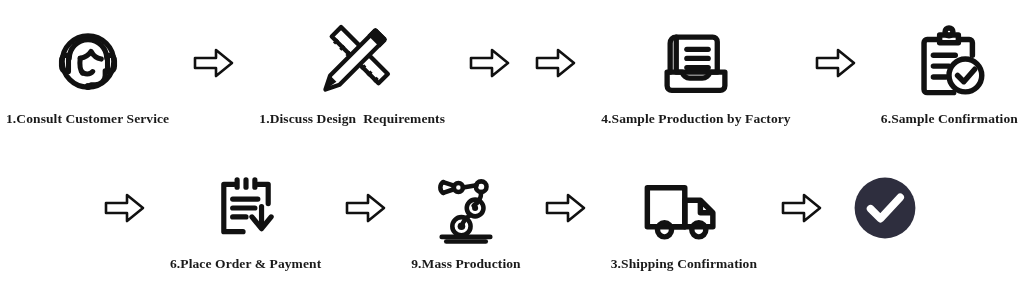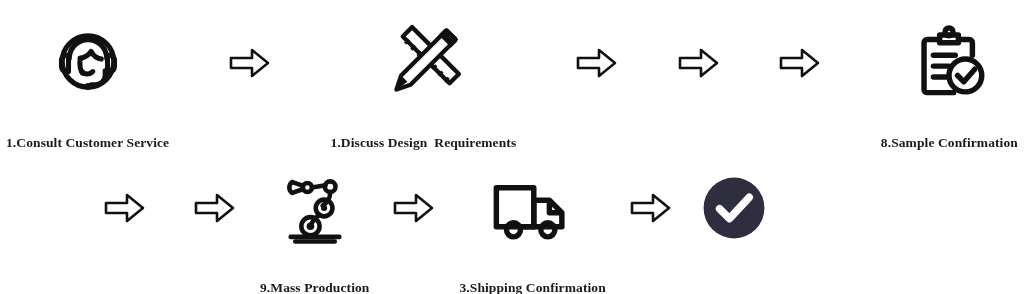--- a/index.html
+++ b/index.html
@@ -40,21 +40,20 @@
     padding: 0 6px 0 104px;
     justify-content: flex-start;
   }
 
   
   .step {
     display: flex;
     flex-direction: column;
     align-items: center;
     justify-content: flex-start;
-    gap: 24px;
   }
   .row-1 .step { padding-top: 24px; }
   .row-2 .step { padding-top: 22px; }
 
   .step-icon {
     height: 78px;
     display: flex;
     align-items: center;
     justify-content: center;
   }
@@ -143,20 +142,35 @@
       </svg>
     </div>
 
 
     <div class="connector">
       <svg width="42" height="32" viewBox="0 0 42 32">
         <path d="M2 11h21V3l16 13-16 13v-8H2z" fill="#ffffff" stroke="#111111" stroke-width="2.6" stroke-linejoin="round"></path>
       </svg>
     </div>
 
+    <div class="step">
+      <div class="step-icon">
+        <svg width="76" height="78" viewBox="0 0 100 100">
+          <g fill="none" stroke="#111111" stroke-width="7" stroke-linecap="round" stroke-linejoin="round">
+            <path d="M24 16h48a6 6 0 0 1 6 6v40H24z"></path>
+            <path d="M24 16c-5 0-8 3-8 8v38"></path>
+            <line x1="38" y1="32" x2="66" y2="32"></line>
+            <line x1="38" y1="44" x2="66" y2="44"></line>
+            <line x1="38" y1="56" x2="66" y2="56"></line>
+            <path d="M12 62h20a10 10 0 0 0 10 8h16a10 10 0 0 0 10-8h20v18a6 6 0 0 1-6 6H18a6 6 0 0 1-6-6z"></path>
+          </g>
+        </svg>
+      </div>
+      <div class="step-label">4.Sample Production by Factory</div>
+    </div>
 
     <div class="connector">
       <svg width="42" height="32" viewBox="0 0 42 32">
         <path d="M2 11h21V3l16 13-16 13v-8H2z" fill="#ffffff" stroke="#111111" stroke-width="2.6" stroke-linejoin="round"></path>
       </svg>
     </div>
 
     <div class="step">
       <div class="step-icon">
         <svg width="78" height="78" viewBox="0 0 100 100">
@@ -166,35 +180,54 @@
             <path d="M38 14h24v10H38z"></path>
             <circle cx="50" cy="10" r="5"></circle>
             <line x1="30" y1="40" x2="58" y2="40"></line>
             <line x1="30" y1="54" x2="50" y2="54"></line>
             <line x1="30" y1="68" x2="46" y2="68"></line>
             <circle cx="71" cy="66" r="21"></circle>
             <path d="M61 66l8 8 14-16"></path>
           </g>
         </svg>
       </div>
-      <div class="step-label">8.Sample Confirmation</div>
+      <div class="step-label">6.Sample Confirmation</div>
     </div>
 
   </div>
 
   <div class="flow-row row-2">
 
     <div class="connector">
       <svg width="42" height="32" viewBox="0 0 42 32">
         <path d="M2 11h21V3l16 13-16 13v-8H2z" fill="#ffffff" stroke="#111111" stroke-width="2.6" stroke-linejoin="round"></path>
       </svg>
     </div>
 
     <div class="gap-m"></div>
 
+    <div class="step">
+      <div class="step-icon">
+        <svg width="74" height="78" viewBox="0 0 100 100">
+          <g fill="none" stroke="#111111" stroke-width="7" stroke-linecap="round" stroke-linejoin="round">
+            <path d="M34 18H20v64h26"></path>
+            <path d="M66 18h14v26"></path>
+            <line x1="38" y1="12" x2="38" y2="22"></line>
+            <line x1="50" y1="12" x2="50" y2="22"></line>
+            <line x1="62" y1="12" x2="62" y2="22"></line>
+            <line x1="32" y1="38" x2="66" y2="38"></line>
+            <line x1="32" y1="50" x2="62" y2="50"></line>
+            <line x1="32" y1="62" x2="50" y2="62"></line>
+            <path d="M71 48v22"></path>
+            <path d="M58 62l13 16 13-16"></path>
+          </g>
+        </svg>
+      </div>
+      <div class="step-label">6.Place Order &amp; Payment</div>
+    </div>
 
     <div class="gap-m"></div>
 
     <div class="connector">
       <svg width="42" height="32" viewBox="0 0 42 32">
         <path d="M2 11h21V3l16 13-16 13v-8H2z" fill="#ffffff" stroke="#111111" stroke-width="2.6" stroke-linejoin="round"></path>
       </svg>
     </div>
 
     <div class="gap-m"></div>

